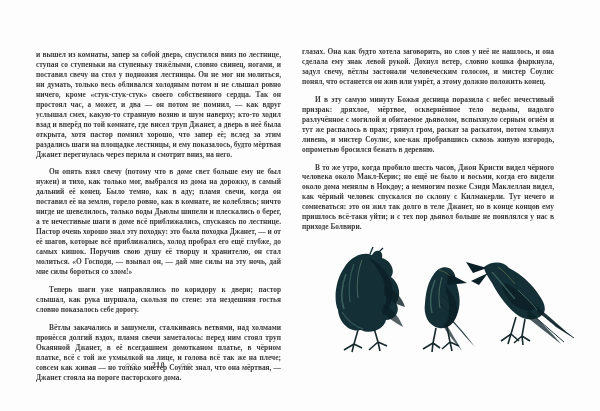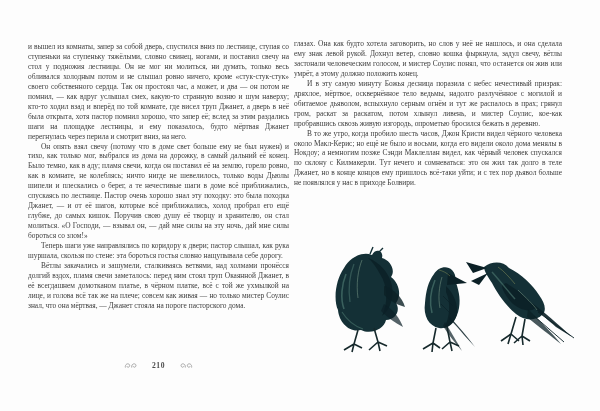--- a/index.html
+++ b/index.html
@@ -10,21 +10,21 @@
     font-family: "Liberation Serif", serif;
     overflow: hidden;
   }
   .page {
     position: absolute;
     text-align: justify;
     color: #3c3c3c;
     font-size: 7.4px;
     line-height: 1.345;
   }
-  .page p { margin: 0; }
+  .page p { margin: 8px; font-weight: bold; }
   .page p.indent { text-indent: 13px; }
   #left-page  { left: 28px; top: 42px; width: 261px; }
   #right-page { left: 294px; top: 39px; width: 268px; }
   .footer {
     position: absolute;
     left: 28px; top: 361px; width: 261px;
     display: flex; align-items: center; justify-content: center; gap: 14px;
     font-size: 7.6px; color: #4c4c4c; letter-spacing: 0.5px; font-weight: bold;
   }
   .fleuron { width: 14px; height: 7px; opacity: .7; }
@@ -35,21 +35,21 @@
     width: 280px; height: 126px;
   }
   .ravens svg { width: 100%; height: 100%; display: block; }
 </style>
 </head>
 <body>
 
 <div class="page" id="left-page">
   <p>и вышел из комнаты, запер за собой дверь, спустился вниз по лестнице, ступая со ступеньки на ступеньку тяжёлыми, словно свинец, ногами, и поставил свечу на стол у подножия лестницы. Он не мог ни молиться, ни думать, только весь обливался холодным потом и не слышал ровно ничего, кроме «стук-стук-стук» своего собственного сердца. Так он простоял час, а может, и два — он потом не помнил, — как вдруг услышал смех, какую-то странную возню и шум наверху; кто-то ходил взад и вперёд по той комнате, где висел труп Джанет, а дверь в неё была открыта, хотя пастор помнил хорошо, что запер её; вслед за этим раздались шаги на площадке лестницы, и ему показалось, будто мёртвая Джанет перегнулась через перила и смотрит вниз, на него.</p>
   <p class="indent">Он опять взял свечу (потому что в доме свет больше ему не был нужен) и тихо, как только мог, выбрался из дома на дорожку, в самый дальний её конец. Было темно, как в аду; пламя свечи, когда он поставил её на землю, горело ровно, как в комнате, не колеблясь; ничто нигде не шевелилось, только воды Дьюлы шипели и плескались о берег, а те нечестивые шаги в доме всё приближались, спускаясь по лестнице. Пастор очень хорошо знал эту походку: это была походка Джанет, — и от её шагов, которые всё приближались, холод пробрал его ещё глубже, до самых кишок. Поручив свою душу её творцу и хранителю, он стал молиться. «О Господи, — взывал он, — дай мне силы на эту ночь, дай мне силы бороться со злом!»</p>
-  <p class="indent">Теперь шаги уже направлялись по коридору к двери; пастор слышал, как рука шуршала, скользя по стене: эта бороться гостья словно нащупывала себе дорогу.</p>
+  <p class="indent">Теперь шаги уже направлялись по коридору к двери; пастор слышал, как рука шуршала, скользя по стене: эта нездешняя гостья словно показалось себе дорогу.</p>
   <p class="indent">Вётлы закачались и зашумели, сталкиваясь ветвями, над холмами пронёсся долгий вздох, пламя свечи заметалось: перед ним стоял труп Окаянной Джанет, в её всегдашнем домотканом платье, в чёрном платке, всё с той же ухмылкой на лице, и голова всё так же на плече; совсем как живая — но только мистер Соулис знал, что она мёртвая, — Джанет стояла на пороге пасторского дома.</p>
 </div>
 
 <div class="footer">
   <svg class="fleuron" viewBox="0 0 20 10">
     <path d="M2,8 C1,3 6,1 8,4 C9,7 5,9 4,6 M11,8 C10,3 15,1 17,4 C18,7 14,9 13,6" fill="none" stroke="#5a5a5a" stroke-width="1"></path>
   </svg>
   <span>210</span>
   <svg class="fleuron mirror" viewBox="0 0 20 10">
     <path d="M2,8 C1,3 6,1 8,4 C9,7 5,9 4,6 M11,8 C10,3 15,1 17,4 C18,7 14,9 13,6" fill="none" stroke="#5a5a5a" stroke-width="1"></path>

